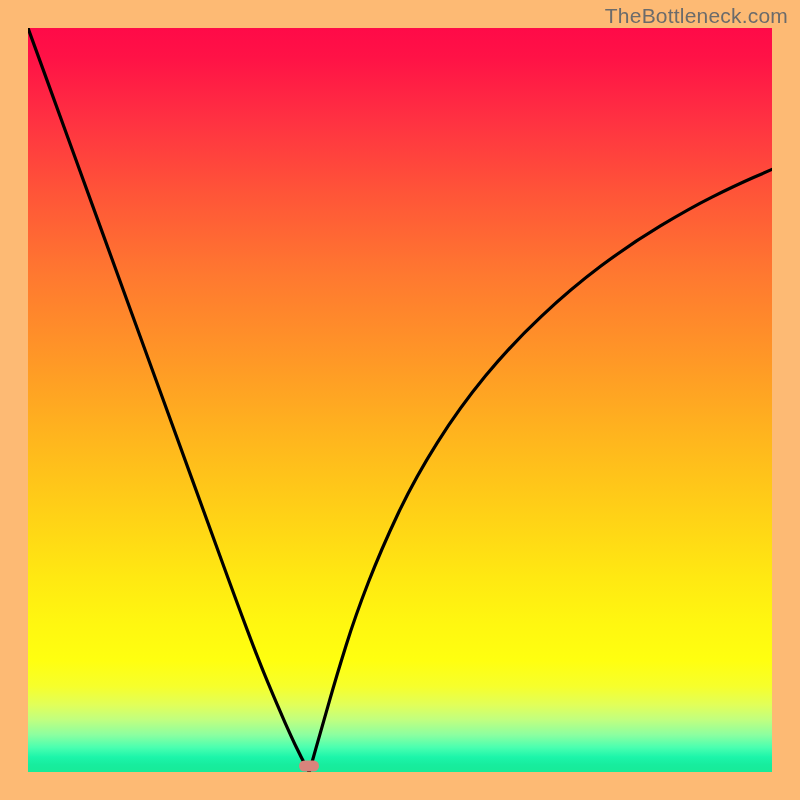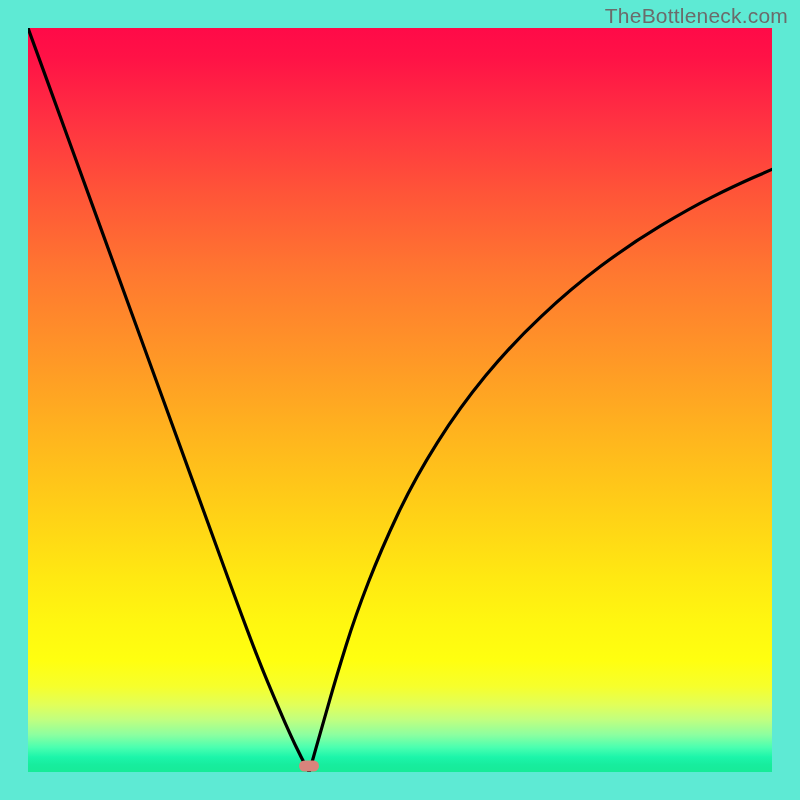--- a/index.html
+++ b/index.html
@@ -10,21 +10,21 @@
     overflow: hidden;
     background: #000;
     font-family: Arial, Helvetica, sans-serif;
   }
   .frame {
     position: absolute;
     left: 0;
     top: 0;
     width: 800px;
     height: 800px;
-    background: #5eead4;
+    background: #fdba74;
   }
   .plot {
     position: absolute;
     left: 28px;
     top: 28px;
     width: 744px;
     height: 744px;
     overflow: hidden;
   }
   .gradient {

